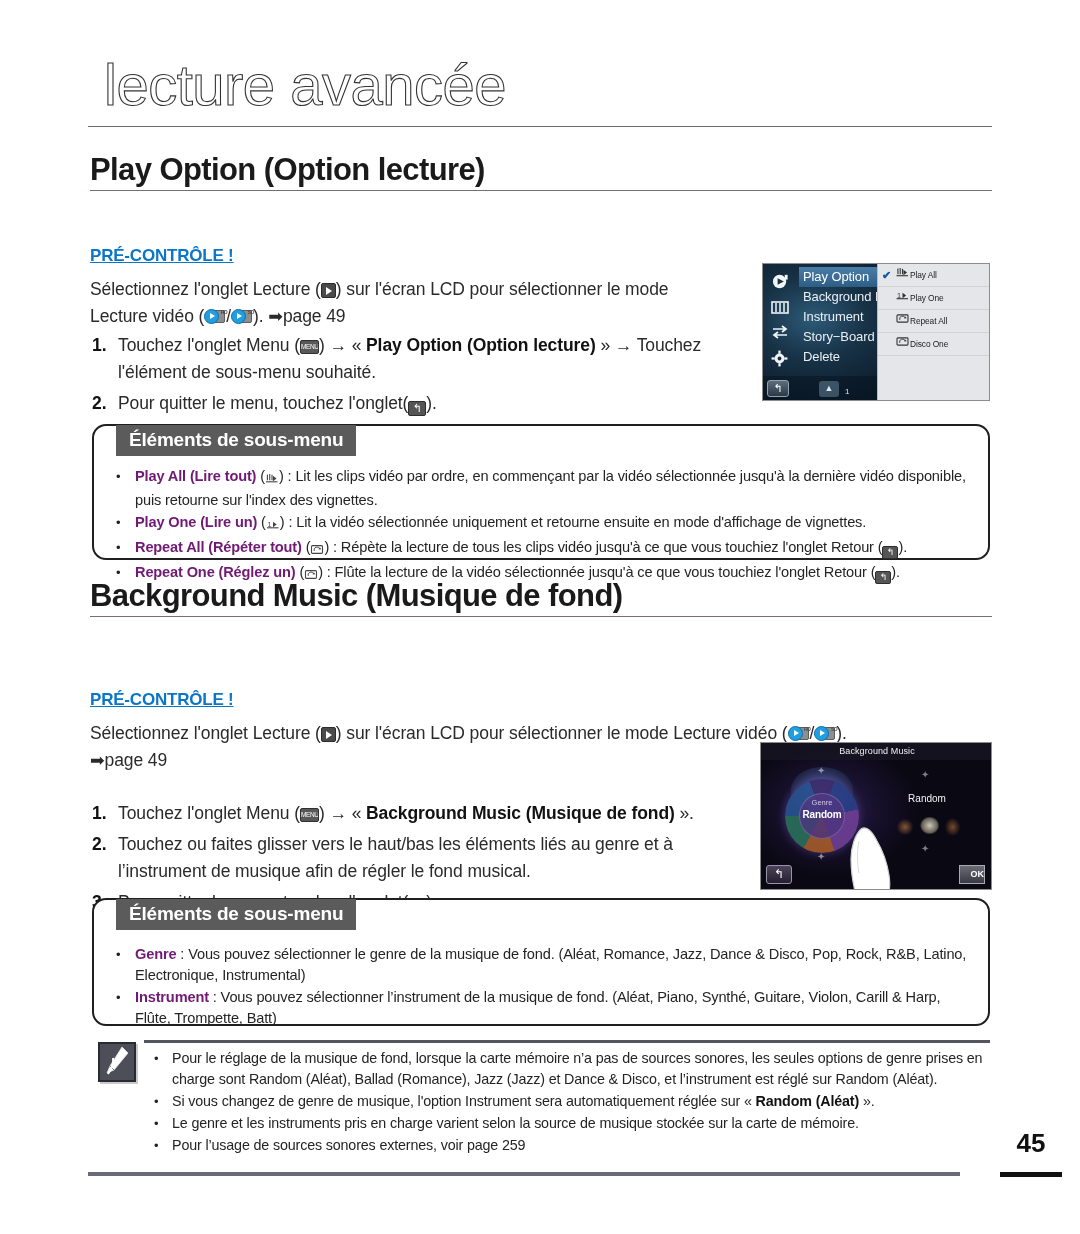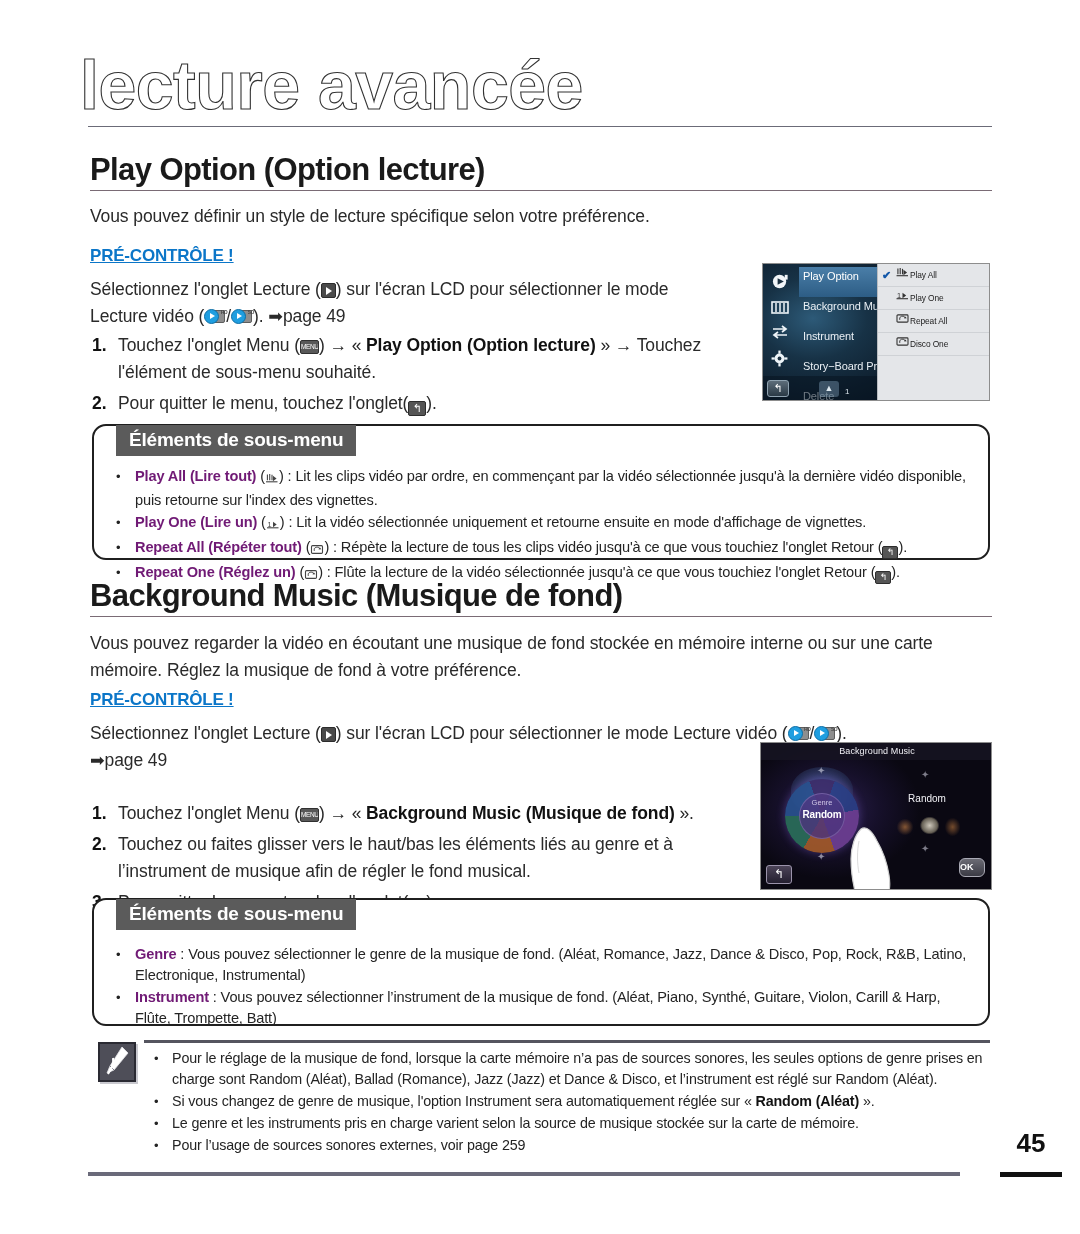--- a/index.html
+++ b/index.html
@@ -16,24 +16,24 @@
 
   .page {
     position: absolute;
     left: 0; top: 0;
     width: 1080px; height: 1234px;
   }
 
   
   .chapter-title {
     position: absolute;
-    left: 80px; top: 52px;
+    left: 104px; top: 52px;
     width: 904px;
-    font-size: 68px;
-    font-weight: 700;
+    font-size: 58px;
+    font-weight: 400;
     letter-spacing: -0.5px;
     color: #2b2b2b;
     line-height: 66px;
     -webkit-text-stroke: 0.6px #3a3a3a;
     color: #ffffff;
     text-shadow: none;
   }
   .chapter-title-inner {
     color: transparent;
     -webkit-text-stroke: 1.1px #333;
@@ -290,24 +290,24 @@
     left: 0; top: 0;
     width: 34px; height: 138px;
   }
   .side-ico {
     position: absolute;
     left: 8px;
     color: #eef4f8;
   }
   .lcd1-items { position: absolute; left: 36px; top: 3px; width: 78px; }
   .lcd1-row {
-    height: 30px;
+    height: 20px;
     line-height: 19.5px;
     color: #e9eff4;
-    font-size: 11px;
+    font-size: 13px;
     padding-left: 4px;
     white-space: nowrap;
     letter-spacing: -0.1px;
   }
   .lcd1-row.sel {
     background: linear-gradient(180deg,#4a7ea8,#2d5d85);
     color: #fff;
   }
   .lcd1-right {
     position: absolute;
@@ -502,30 +502,30 @@
     background: linear-gradient(180deg,#4c4458,#241f30);
     border: 1px solid #9b93ab;
     border-radius: 3px;
     color: #fff;
     font-size: 12px;
     line-height: 17px;
     text-align: center;
   }
   .tab-ok {
     position: absolute;
-    right: 6px; bottom: 12px;
+    right: 6px; bottom: 5px;
     width: 26px; height: 19px;
     background: linear-gradient(180deg,#6b6b74,#3a3a44);
     border: 1px solid #a9a9b4;
-    border-radius: 6px;
+    border-radius: 0;
     color: #fff;
     font-size: 9px;
     font-weight: bold;
     line-height: 17px;
-    text-align: left;
+    text-align: right;
   }
   .hand {
     position: absolute;
     left: 78px; top: 78px;
     width: 56px; height: 92px;
     z-index: 6;
   }
 </style>
 </head>
 <body>
@@ -533,21 +533,20 @@
 <div class="page">
 
   <div class="chapter-title">
     <span class="chapter-title-inner">lecture avancée</span>
   </div>
   <div class="chapter-rule"></div>
 
   <div class="sec-head" style="top:152px;">Play Option (Option lecture)</div>
   <div class="sec-rule" style="top:190px;"></div>
 
-  <div class="body-text" style="left:90px; top:203px; width:700px;">Vous pouvez définir un style de lecture spécifique selon votre préférence.</div>
 
   <div class="precheck" style="left:90px; top:246px;">PRÉ-CONTRÔLE !</div>
 
   <div class="body-text" style="left:90px; top:276px; width:660px;">
     <span>Sélectionnez l'onglet Lecture (</span><span class="ico ico-play-tab"></span><span>) sur l'écran LCD pour sélectionner le mode</span><br>
     <span>Lecture vidéo (</span><span class="ico ico-vidmode"><span class="cam"></span><span class="disc"></span><span class="tag">HD</span></span><span>/</span><span class="ico ico-vidmode"><span class="cam"></span><span class="disc"></span><span class="tag">SD</span></span><span>). </span><span class="arrow-r">➡</span><span>page 49</span>
   </div>
 
   <div class="steps" style="left:92px; top:332px; width:650px;">
     <div class="step">
@@ -724,21 +723,20 @@
               </svg></span>)<span> : Flûte la lecture de la vidéo sélectionnée jusqu'à ce que vous touchiez l'onglet Retour (</span><span class="ico ico-return-tab" style="width:16px;height:13px;font-size:9px;line-height:11px;">↰</span><span>).</span>
         </div>
       </div>
 
     </div>
   </div>
 
   <div class="sec-head" style="top:578px;">Background Music (Musique de fond)</div>
   <div class="sec-rule" style="top:616px;"></div>
 
-  <div class="body-text" style="left:90px; top:630px; width:900px;">Vous pouvez regarder la vidéo en écoutant une musique de fond stockée en mémoire interne ou sur une carte mémoire. Réglez la musique de fond à votre préférence.</div>
 
   <div class="precheck" style="left:90px; top:690px;">PRÉ-CONTRÔLE !</div>
 
   <div class="body-text" style="left:90px; top:720px; width:900px;">
     <span>Sélectionnez l'onglet Lecture (</span><span class="ico ico-play-tab"></span><span>) sur l'écran LCD pour sélectionner le mode Lecture vidéo (</span><span class="ico ico-vidmode"><span class="cam"></span><span class="disc"></span><span class="tag">HD</span></span><span>/</span><span class="ico ico-vidmode"><span class="cam"></span><span class="disc"></span><span class="tag">SD</span></span><span>).</span><br>
     <span class="arrow-r">➡</span><span>page 49</span>
   </div>
 
   <div class="steps" style="left:92px; top:800px; width:660px;">
     <div class="step">

